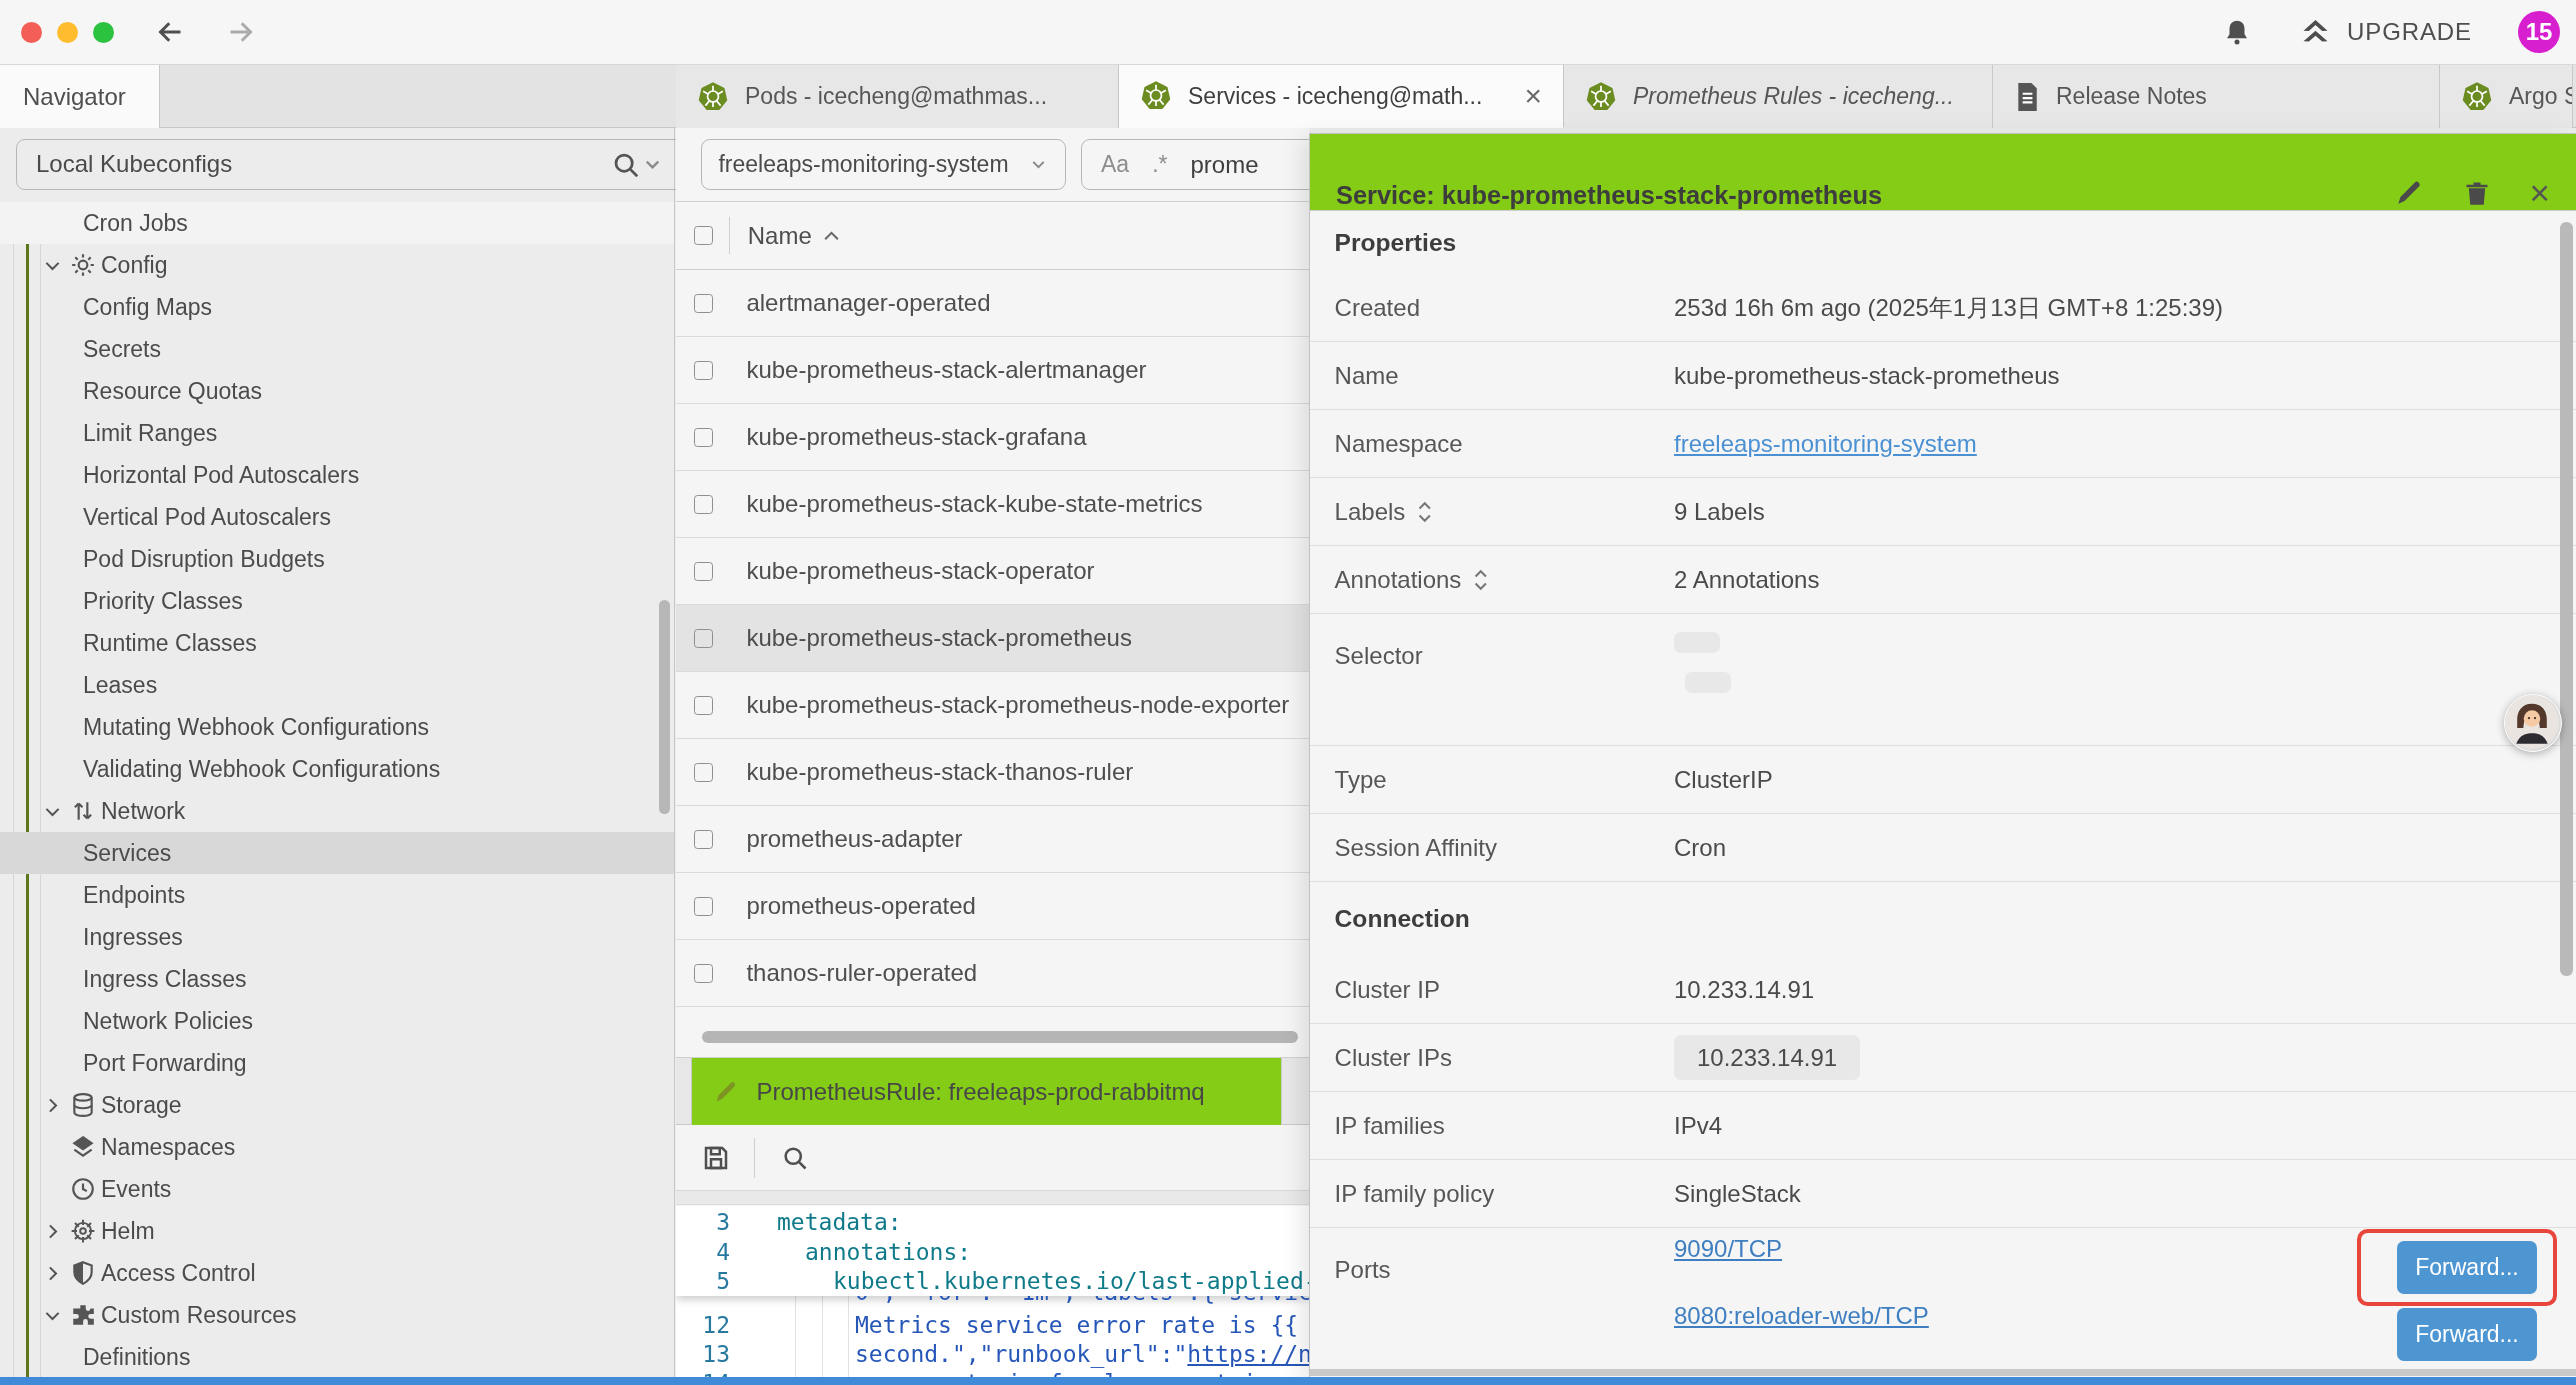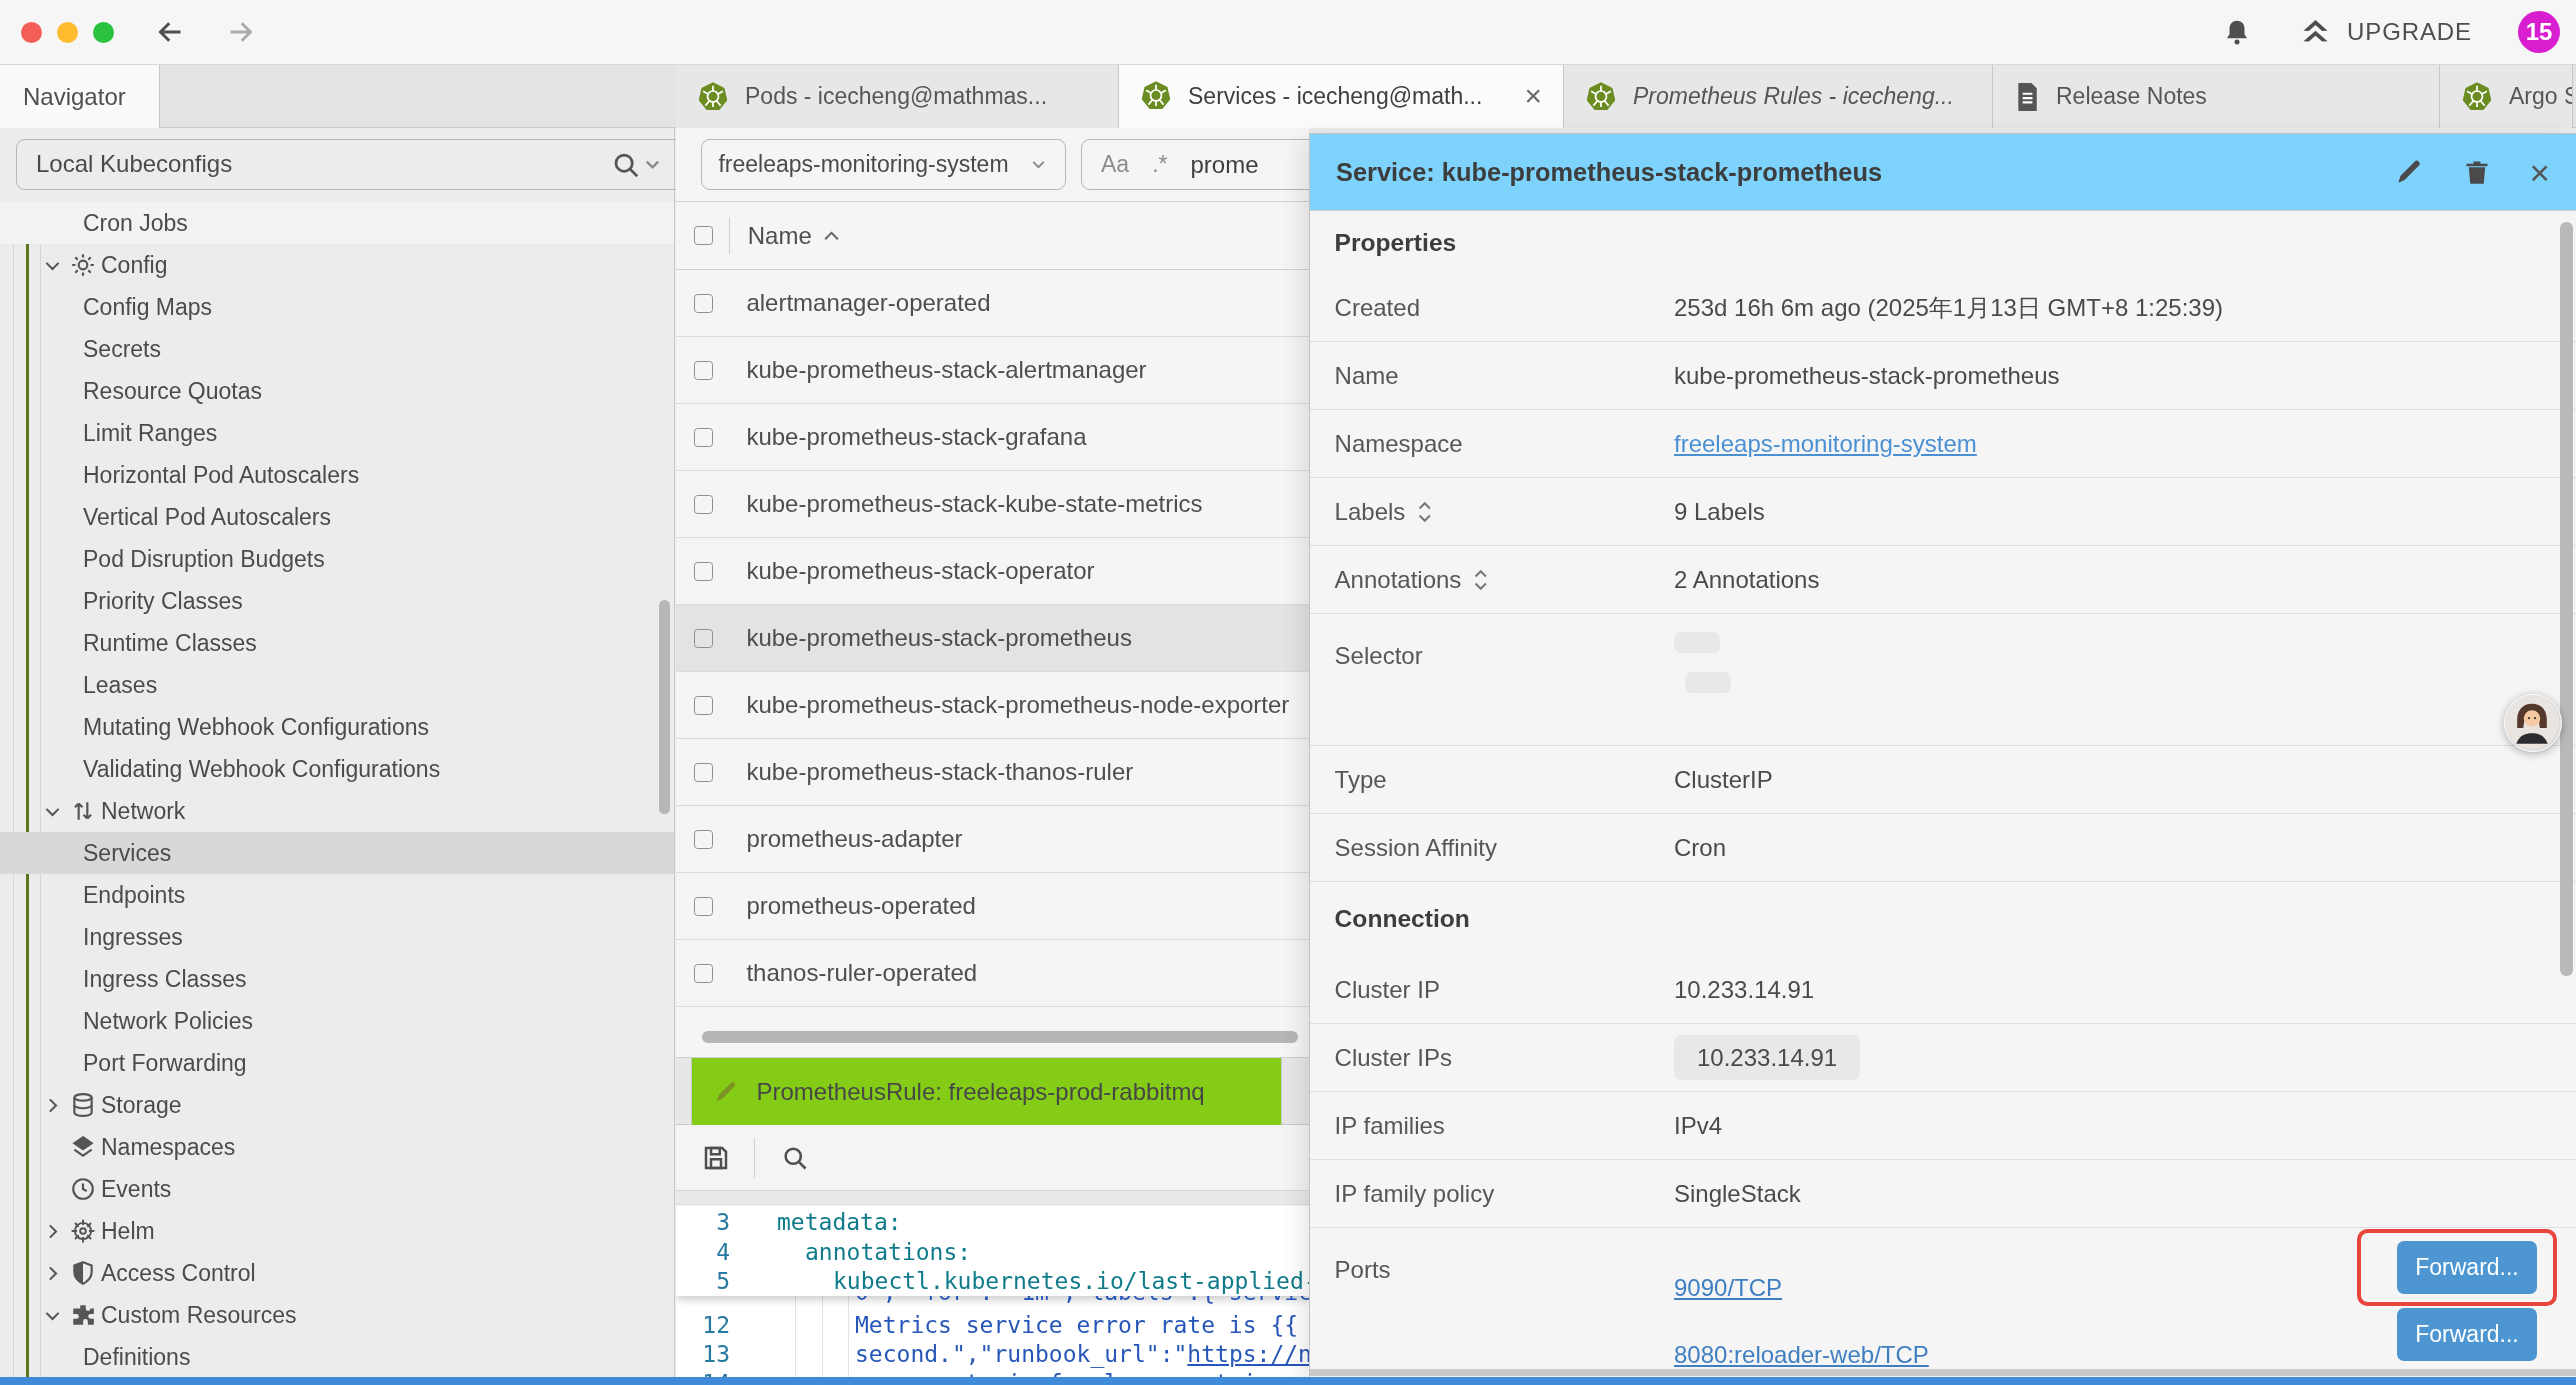--- a/index.html
+++ b/index.html
@@ -99,21 +99,21 @@
   .code-line[data-idx="4"]{top:104px}.code-line[data-idx="5"]{top:133px}.code-line[data-idx="6"]{top:162px}
   .code-line.partial .ctext{transform:translateY(-11.4px)}
   .lnum{width:54px;text-align:right;color:#2779a0;flex:none}
   .ctext{white-space:pre;margin-left:47px}
   .ind1 .ctext{margin-left:75px}.ind2 .ctext{margin-left:103px}.ind3 .ctext{margin-left:125px}
   .seg-key{color:#0f7b8a}.seg-str{color:#2657b8}
   .seg-link{color:#2657b8;text-decoration:underline;cursor:pointer}
 
   
   .detail{position:absolute;left:1309px;top:133px;right:0;bottom:0;background:#f5f5f5;border:0.9px solid #c2c2c2;border-right:none;box-shadow:-7px 3.5px 21px rgba(0,0,0,.10);z-index:20}
-  .d-header{height:77px;background:#7dd3fc;border-bottom:0.9px solid #cdcdcd;display:flex;align-items:center;padding:0 26px}
+  .d-header{height:77px;background:#84cc16;border-bottom:0.9px solid #cdcdcd;display:flex;align-items:flex-end;padding:0 26px}
   .d-title{font-size:25.4px;font-weight:bold;color:#3d3d3d}
   .d-actions{margin-left:auto;display:flex;gap:39px;align-items:center;color:#4a4a4a}
   .d-actions .act{cursor:pointer}
   .d-close{font-size:35px;color:#555;line-height:1;cursor:pointer}
   .d-body{position:absolute;top:77px;left:0;right:0;bottom:0;overflow:hidden}
   .sect-heading{height:63px;display:flex;align-items:center;padding-left:24.6px;font-size:24.6px;font-weight:bold;color:#3d3d3d}
   .sect-heading.conn{height:74px}
   .kvrow{display:flex;align-items:center;min-height:68px;border-bottom:0.9px solid #dedede}
   .kvlabel{width:364px;flex:none;padding-left:24.6px;font-size:24px;color:#565656;display:flex;align-items:center;gap:10.5px}
   .kvval{font-size:24px;color:#4a4a4a;display:flex;align-items:center}
@@ -122,21 +122,21 @@
   .sort-ic{display:none;color:#777}
   .has-sort .sort-ic{display:flex}
   .selector-row{min-height:132px;align-items:flex-start;padding:17.5px 0}
   .selector-row .kvlabel{margin-top:10.5px}
   .chips{display:flex;flex-direction:column;gap:19px;max-width:868px}
   .chip{background:#e8e8e8;border-radius:7px;padding:10.5px 23px;font-size:23px;color:#4a4a4a;width:max-content;max-width:859px;white-space:nowrap;overflow:hidden}
   .chip[data-idx="1"]{margin-left:10.5px}
   .ports-row{align-items:flex-start;border-bottom:none;padding-top:7px}
   .ports-row .kvlabel{margin-top:21px}
   .ports-col{flex:1;display:flex;flex-direction:column;position:relative}
-  .port-row{height:67px;display:flex;align-items:flex-end;position:relative}
+  .port-row{height:67px;display:flex;align-items:flex-start;position:relative}
   .port-link{font-size:24px;color:#3f7fc1;text-decoration:underline;cursor:pointer}
   .fwd-btn{position:absolute;right:39px;top:6.1px;width:140px;height:53px;background:#4d96d2;color:#fff;border:none;border-radius:7px;font-size:23px;font-family:inherit;cursor:pointer}
   .red-annot{display:none;position:absolute;right:19px;top:-6.1px;width:200px;height:77px;border:4.4px solid #e8453c;border-radius:10.5px;pointer-events:none}
   .port-row.annotated .red-annot{display:block}
   .d-scroll{position:absolute;right:3.5px;top:88px;width:12.3px;height:754px;background:#b9b9b9;border-radius:6.1px;cursor:pointer}
   .d-bottom{position:absolute;left:0;right:0;bottom:8px;height:7px;background:#c9c9c9}
 
   .avatar{position:absolute;left:2504px;top:694px;width:58px;height:58px;border-radius:50%;z-index:30;box-shadow:0 1.8px 8.8px rgba(0,0,0,.3);border:1.8px solid #fff;background:#dcdcdc;overflow:hidden;cursor:pointer}
   .bluebar{position:absolute;left:0;right:0;bottom:0;height:8px;background:#3f8bd9;z-index:40}
 </style>

